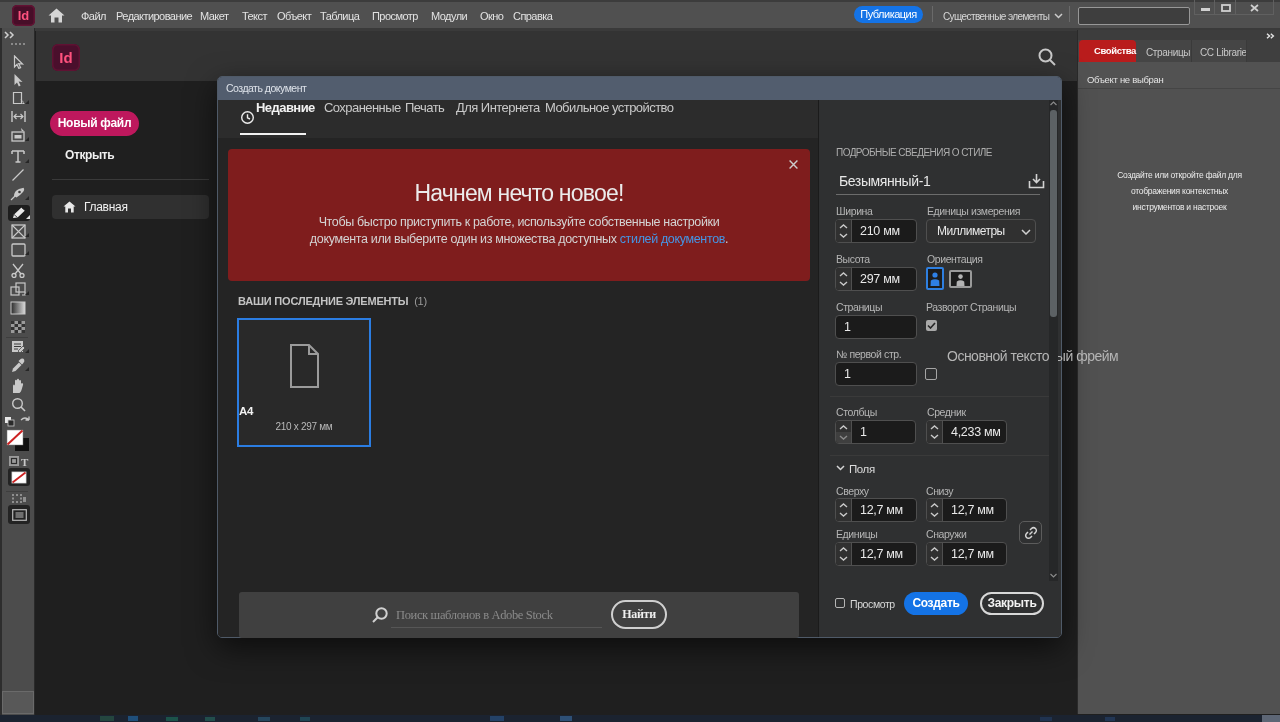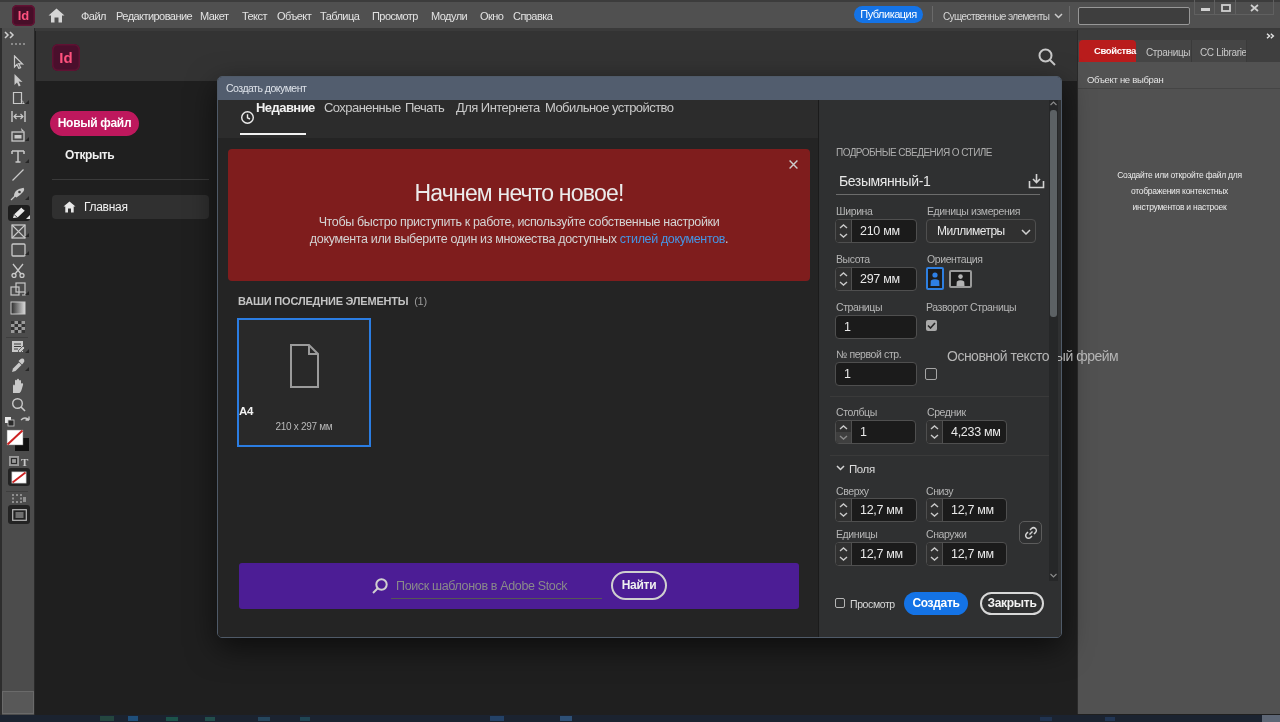--- a/index.html
+++ b/index.html
@@ -67,21 +67,21 @@
   #hero h1 { position:absolute; top:31px; width:100%; text-align:center; font-size:23px; font-weight:normal; letter-spacing:-0.8px; color:#ebebeb; }
   .heroline { position:absolute; width:100%; text-align:center; font-size:12.5px; letter-spacing:-0.35px; color:#d4d4d4; }
   #heroclose { position:absolute; left:560px; top:10px; width:11px; height:11px; }
 
   #recent-label { left:20px; top:157px; font-size:11px; font-weight:bold; color:#c4c4c4; letter-spacing:-0.2px; }
   #card { left:19px; top:180px; width:134px; height:129px; background:#292929; border:2.5px solid #2b7de2; }
   #card .a4 { position:absolute; top:85px; width:100%; font-size:11.5px; font-weight:bold; color:#f2f2f2; }
   #card .dims { position:absolute; top:101px; width:100%; text-align:center; font-size:10px; letter-spacing:-0.3px; color:#b9b9b9; }
 
   
-  #sstrip { left:21px; top:425px; width:560px; height:46px; background:#4c1d95; border-radius:3px; }
+  #sstrip { left:21px; top:454px; width:560px; height:46px; background:#404040; border-radius:3px;font-family:Liberation Serif, serif; }
   #sstrip .ph { position:absolute; left:157px; top:16px; font-size:12.5px; letter-spacing:-0.35px; color:#8a8a8a; }
   #sstrip .uline { position:absolute; left:152px; top:35px; width:211px; height:1px; background:#565656; }
   #findbtn { position:absolute; left:372px; top:8px; width:56px; height:29px; border-radius:15px;
     border:2px solid #cfcfcf; color:#f0f0f0; font-weight:bold; font-size:12px; letter-spacing:-0.3px; text-align:center; line-height:25px; }
 
   
   .plabel { position:absolute; font-size:10.5px; letter-spacing:-0.4px; color:#b5b5b5; white-space:nowrap; }
   .pgroup { position:absolute; height:24px; border:1px solid #4f4f4f; border-radius:4px; background:#1b1b1b; display:flex; }
   .spin { width:16px; background:#303030; border-right:1px solid #4f4f4f; border-radius:3px 0 0 3px; position:relative; }
   .pval { flex:1; color:#e9e9e9; font-size:12.5px; letter-spacing:-0.3px; line-height:22px; padding-left:8px; white-space:nowrap; }

